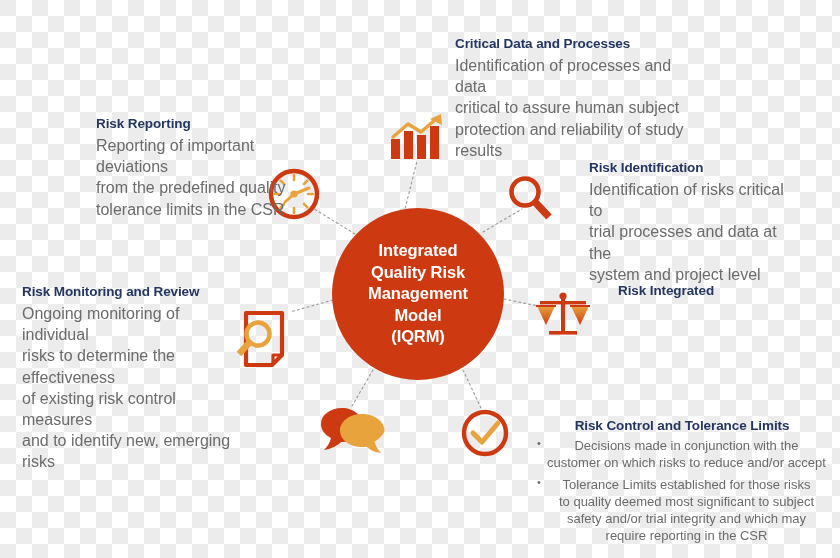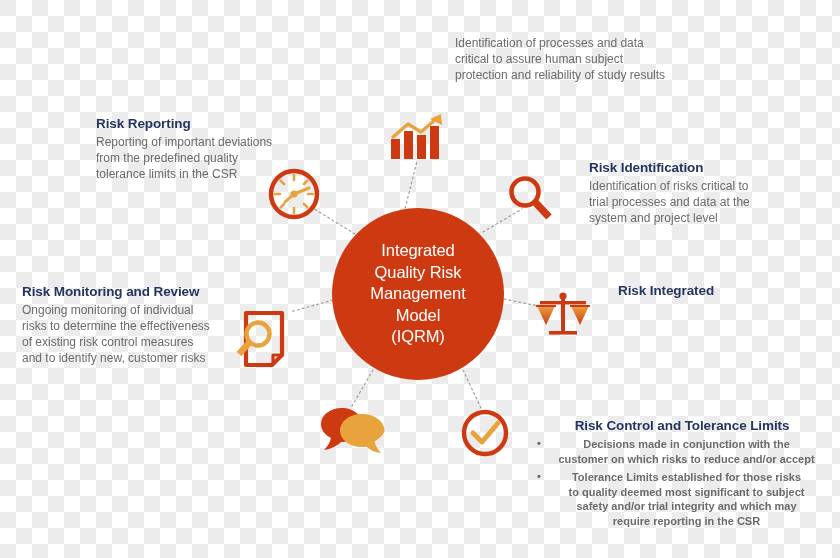--- a/index.html
+++ b/index.html
@@ -36,59 +36,58 @@
     height: 172px;
     border-radius: 50%;
     background: #cd3a12;
     display: flex;
     align-items: center;
     justify-content: center;
     text-align: center;
   }
   .hub-text {
     color: #ffffff;
-    font-weight: normal;
+    font-weight: bold;
     font-size: 16.5px;
     line-height: 1.30;
     letter-spacing: -0.1px;
     padding: 0 8px;
     white-space: pre-line;
   }
 
   
   .block { position: absolute; }
   .block h3 {
     margin: 0 0 3px 0;
     font-size: 13.5px;
     font-weight: bold;
     color: #24355f;
     letter-spacing: -0.1px;
     line-height: 1.2;
   }
   .block p {
     margin: 0;
-    font-size: 12px;
+    font-size: 16px;
     line-height: 1.32;
     color: #6b6b6b;
     white-space: pre-line;
   }
   .block ul {
     margin: 2px 0 0 0;
     padding: 0;
     list-style: none;
   }
   .block li {
     position: relative;
     padding-left: 9px;
     margin-bottom: 4px;
-    font-size: 11px;
+    font-size: 13px;
     line-height: 1.32;
     color: #6b6b6b;
     white-space: pre-line;
-    font-weight: bold;
   }
   .block li:before {
     content: "\2022";
     position: absolute;
     left: 0;
     top: -1px;
     color: #6b6b6b;
     font-size: 11px;
   }
 
@@ -205,20 +204,21 @@
 
   <svg class="icon i-bubbles" viewBox="0 0 66 48" xmlns="http://www.w3.org/2000/svg">
     <path d="M22 2 C10 2 1 9 1 18 C1 24 5 29 11 32 C10 37 7 41 4 44 C11 43 17 40 21 36
              C21.7 36 22 36 22 36 C34 36 43 29 43 20.5 C43 10 34 2 22 2 Z" fill="#cd3a12"></path>
     <path d="M42 8 C29.5 8 20 15.5 20 24.5 C20 33.5 29.5 41 42 41 C43.5 41 45 41 46.5 40.7
              C50 44 55 46.5 61 47 C58 44 55.5 40 54.5 35.5 C60.5 32.5 64.5 27 64.5 24.5
              C64.5 15.5 54.5 8 42 8 Z" fill="#e8a33d"></path>
   </svg>
 
   <div class="block b-critical">
+    <h3>Critical Data and Processes</h3>
     <p>Identification of processes and data
 critical to assure human subject
 protection and reliability of study results</p>
   </div>
 
   <div class="block b-reporting">
     <h3>Risk Reporting</h3>
     <p>Reporting of important deviations
 from the predefined quality
 tolerance limits in the CSR</p>
@@ -229,21 +229,21 @@
     <p>Identification of risks critical to
 trial processes and data at the
 system and project level</p>
   </div>
 
   <div class="block b-monitoring">
     <h3>Risk Monitoring and Review</h3>
     <p>Ongoing monitoring of individual
 risks to determine the effectiveness
 of existing risk control measures
-and to identify new, customer risks</p>
+and to identify new, emerging risks</p>
   </div>
 
   <div class="block b-evaluation">
     <h3>Risk Integrated</h3>
   </div>
 
 
   <div class="block b-control">
     <h3>Risk Control and Tolerance Limits</h3>
     <ul>

